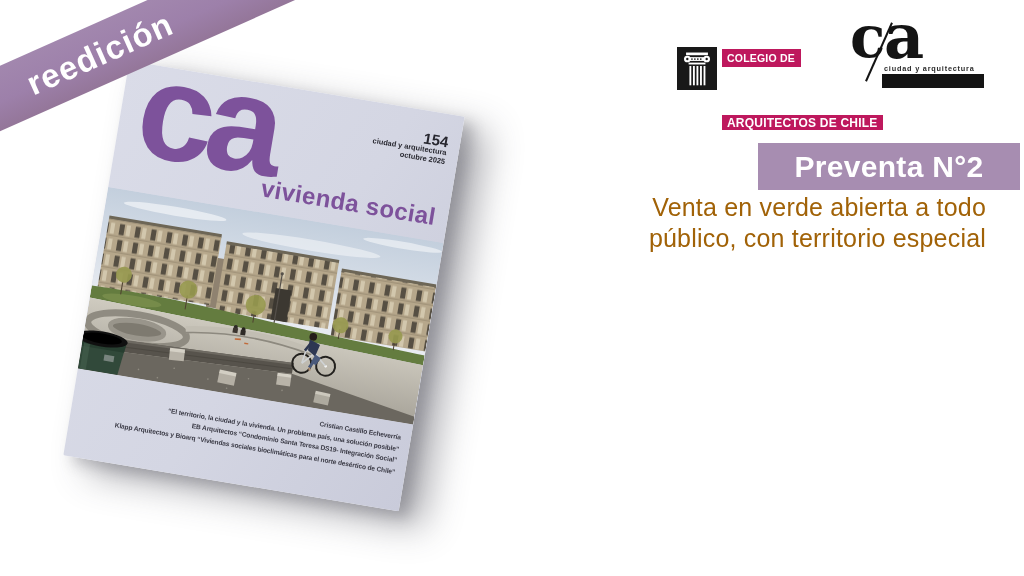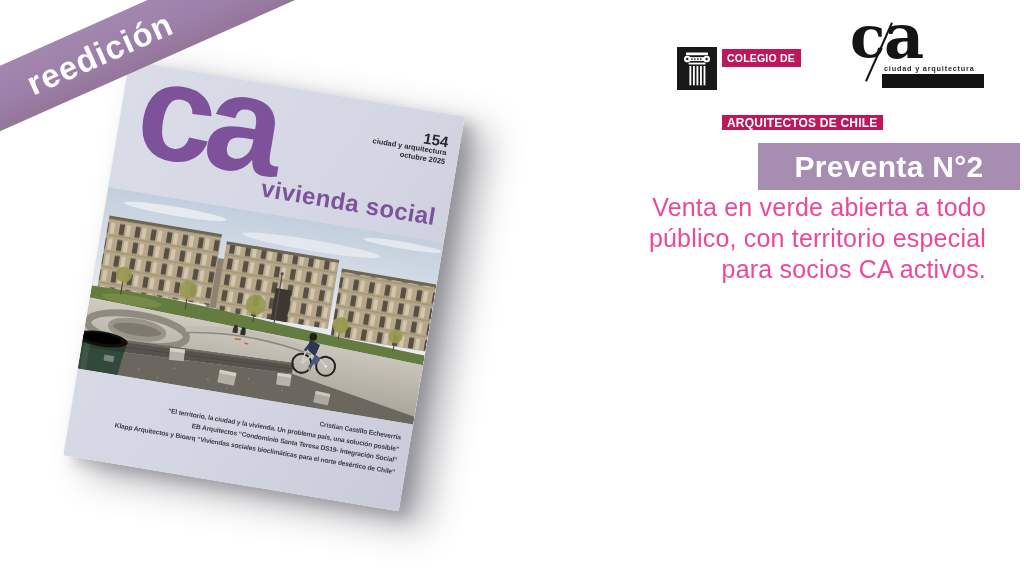--- a/index.html
+++ b/index.html
@@ -62,21 +62,21 @@
   .ca-bar { position:absolute; left:34px; top:56px; width:102px; height:14px; background:#141414; }
 
   
   .promo-badge {
     position:absolute; left:758px; top:143px; width:262px; height:47px; z-index:3;
     background:#a78db1; color:#ffffff; font-size:30px; font-weight:bold;
     display:flex; align-items:center; justify-content:center; letter-spacing:.3px;
   }
   .promo-text {
     position:absolute; right:38px; top:192px; width:520px; z-index:3;
-    text-align:right; color:#ec4899; font-size:25px; line-height:31px; letter-spacing:.2px;
+    text-align:right; color:#a16207; font-size:25px; line-height:31px; letter-spacing:.2px;
   }
   .promo-line { white-space:nowrap; }
 </style>
 </head>
 <body>
 
 <div class="canvas">
 
   <div class="ribbon">
     <span>reedición</span>
@@ -250,16 +250,15 @@
     <div class="ca-tagline">ciudad y arquitectura</div>
     <div class="ca-bar"></div>
   </div>
 
   <div class="promo-badge">
     <span>Preventa N°2</span>
   </div>
   <div class="promo-text">
     <div class="promo-line">Venta en verde abierta a todo</div>
     <div class="promo-line">público, con territorio especial</div>
-    <div class="promo-line">para socios CA activos.</div>
   </div>
 
 </div>
 
 </body></html>

